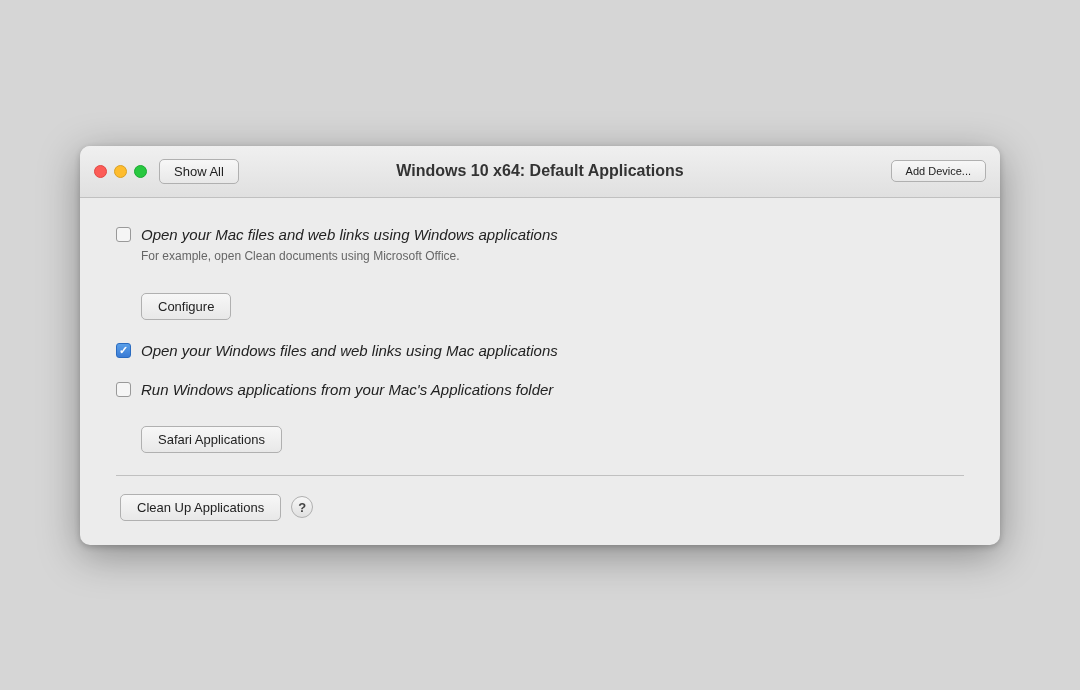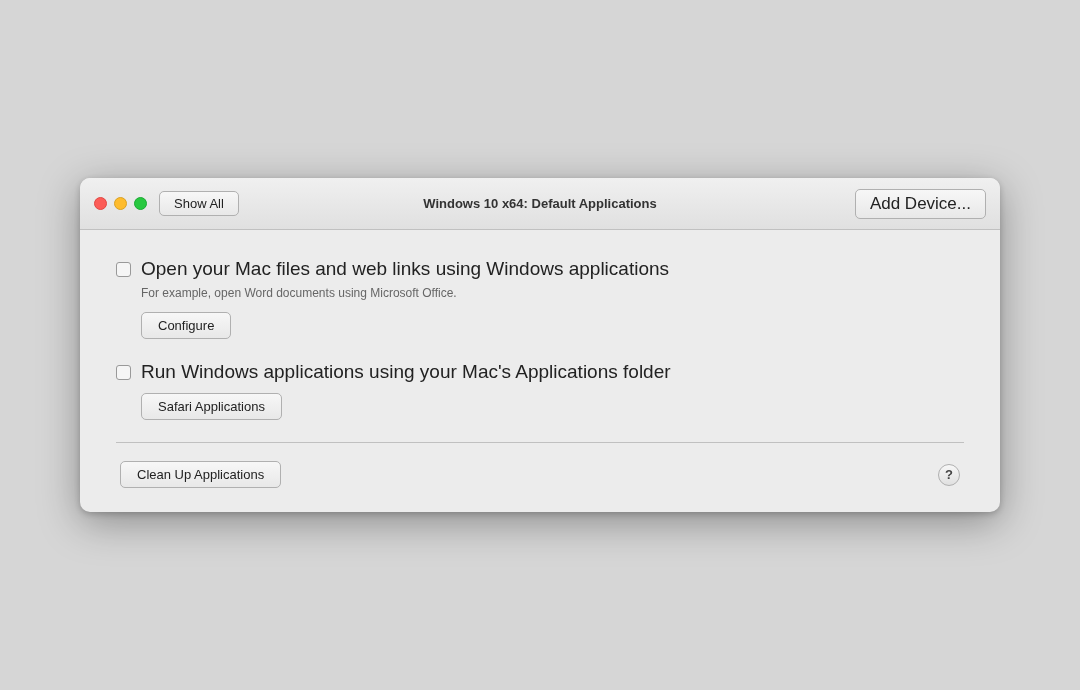--- a/index.html
+++ b/index.html
@@ -71,32 +71,32 @@
       padding: 4px 14px;
       font-size: 13px;
       color: #222;
       cursor: pointer;
     }
 
     .titlebar-title {
       position: absolute;
       left: 50%;
       transform: translateX(-50%);
-      font-size: 13px;
+      font-size: 16px;
       font-weight: 600;
       color: #333;
     }
 
     .add-device-btn {
       margin-left: auto;
       background: linear-gradient(to bottom, #f7f7f7, #e8e8e8);
       border: 1px solid #b0b0b0;
       border-radius: 5px;
       padding: 4px 14px;
-      font-size: 17px;
+      font-size: 11px;
       color: #222;
       cursor: pointer;
     }
 
     .content {
       padding: 28px 36px 24px 36px;
     }
 
     .option-row {
       margin-bottom: 22px;
@@ -128,57 +128,58 @@
 
     .checkbox.checked::after {
       content: '✓';
       color: white;
       font-size: 11px;
       font-weight: bold;
       line-height: 1;
     }
 
     .option-label {
-      font-size: 19px;
+      font-size: 15px;
       color: #222;
       font-weight: 400;
+      font-style: italic;
     }
 
     .option-description {
       margin-left: 25px;
       font-size: 12px;
       color: #666;
       margin-top: 4px;
       line-height: 1.5;
     }
 
     .option-button-row {
       margin-left: 25px;
-      margin-top: 10px;
+      margin-top: 28px;
     }
 
     .mac-button {
       background: linear-gradient(to bottom, #f7f7f7, #e8e8e8);
       border: 1px solid #b0b0b0;
       border-radius: 5px;
       padding: 5px 16px;
       font-size: 13px;
       color: #222;
       cursor: pointer;
     }
 
     .divider {
       border: none;
       border-top: 1px solid #c0c0c0;
       margin: 20px 0 18px 0;
     }
 
     .footer {
       display: flex;
-      justify-content: space-between;
+      justify-content: flex-start;
       align-items: center;
       gap: 10px;
       padding: 0 4px;
     }
 
     .help-btn {
       width: 22px;
       height: 22px;
       border-radius: 50%;
       background: linear-gradient(to bottom, #f7f7f7, #e0e0e0);
@@ -212,33 +213,37 @@
       <button class="add-device-btn">Add Device...</button>
     </div>
 
     <div class="content">
 
       <div class="option-row">
         <div class="option-header">
           <div class="checkbox"></div>
           <span class="option-label">Open your Mac files and web links using Windows applications</span>
         </div>
-        <div class="option-description">For example, open Word documents using Microsoft Office.</div>
+        <div class="option-description">For example, open Clean documents using Microsoft Office.</div>
         <div class="option-button-row">
           <button class="mac-button">Configure</button>
         </div>
       </div>
 
       <div class="option-row">
+        <div class="option-header">
+          <div class="checkbox checked"></div>
+          <span class="option-label">Open your Windows files and web links using Mac applications</span>
+        </div>
       </div>
 
       <div class="option-row">
         <div class="option-header">
           <div class="checkbox"></div>
-          <span class="option-label">Run Windows applications using your Mac's Applications folder</span>
+          <span class="option-label">Run Windows applications from your Mac's Applications folder</span>
         </div>
         <div class="option-button-row">
           <button class="mac-button">Safari Applications</button>
         </div>
       </div>
 
       <hr class="divider">
 
       <div class="footer">
         <button class="mac-button">Clean Up Applications</button>

